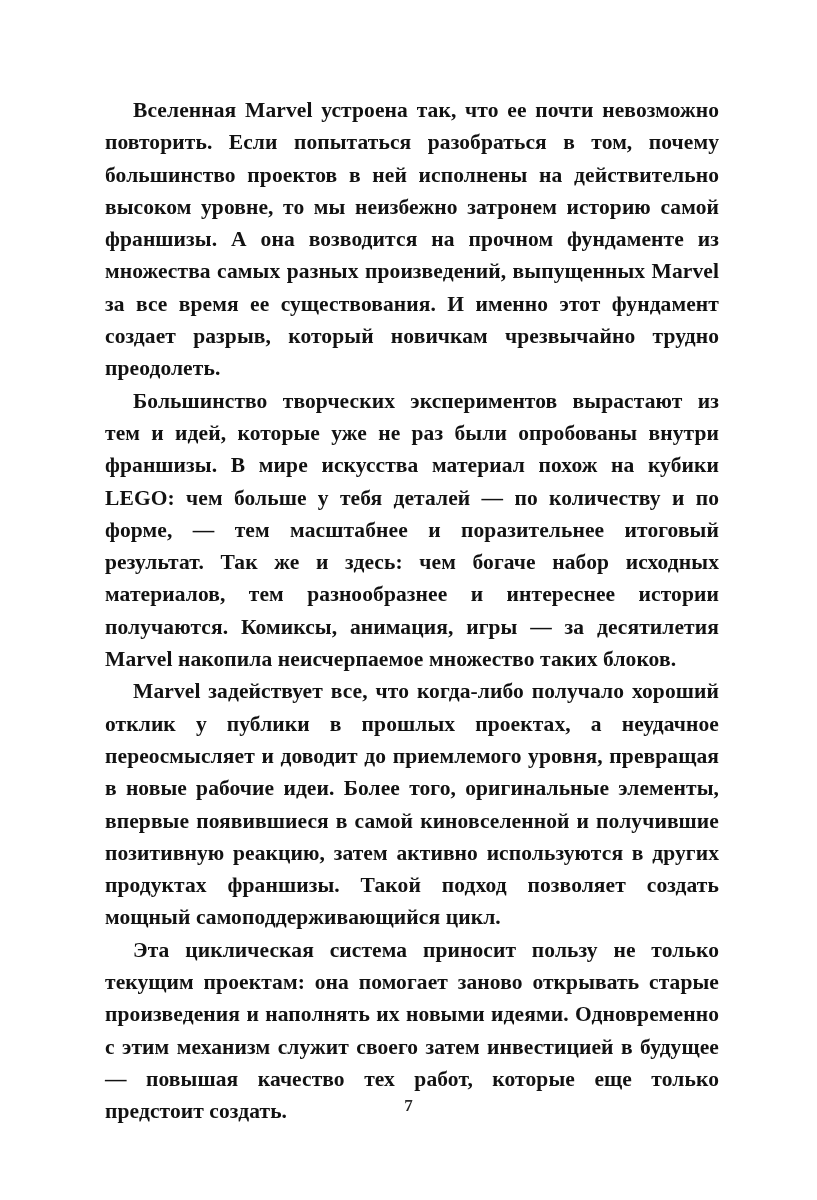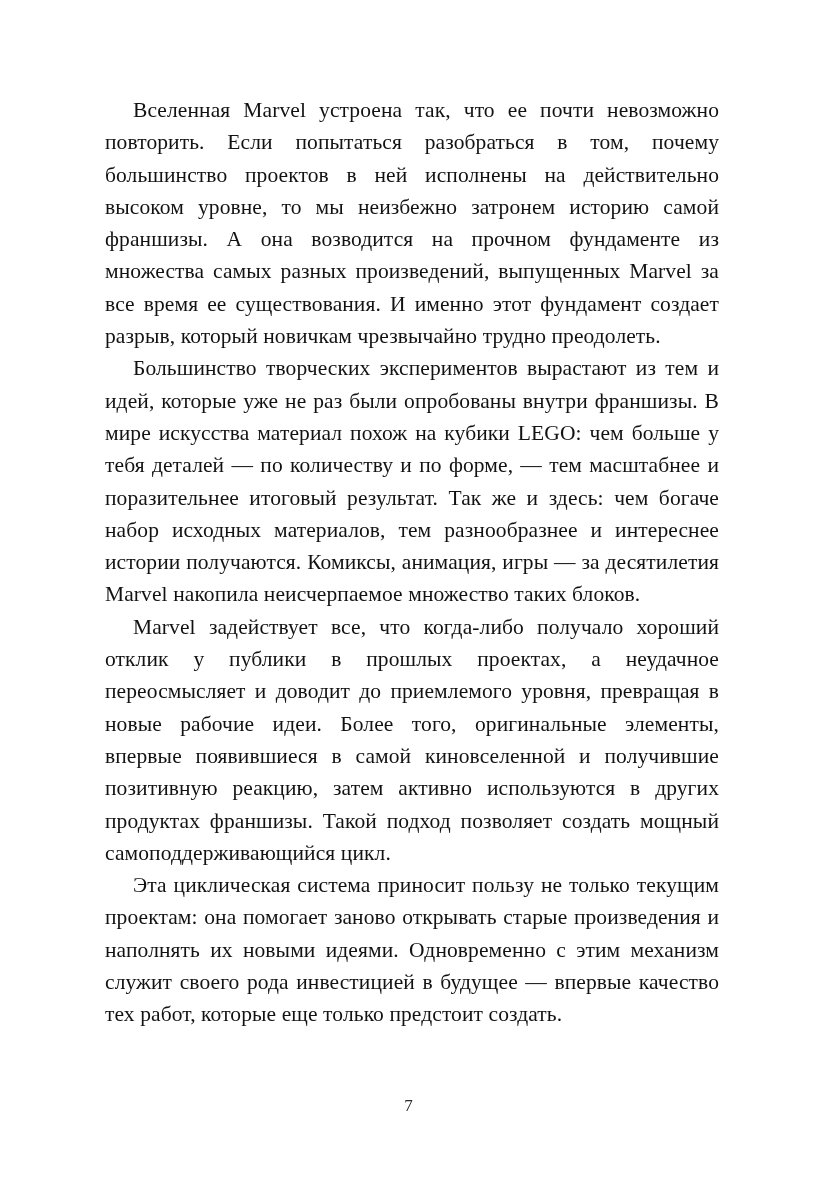--- a/index.html
+++ b/index.html
@@ -13,20 +13,21 @@
     font-family: "Liberation Serif", "DejaVu Serif", serif;
     overflow: hidden;
   }
   .page {
     position: relative;
     box-sizing: border-box;
     width: 817px;
     height: 1200px;
     padding: 94px 98px 0 105px;
     background: #ffffff;
+    font-weight: bold;
   }
   .text-block {
     font-size: 21.5px;
     line-height: 32.3px;
     color: #121212;
     text-align: justify;
     letter-spacing: 0.1px;
   }
   .para {
     margin: 0;
@@ -44,16 +45,16 @@
   }
 </style>
 </head>
 <body>
 
 <div class="page">
   <div class="text-block">
     <p class="para">Вселенная Marvel устроена так, что ее почти невозможно повторить. Если попытаться разобраться в том, почему большинство проектов в ней исполнены на действительно высоком уровне, то мы неизбежно затронем историю самой франшизы. А она возводится на прочном фундаменте из множества самых разных произведений, выпущенных Marvel за все время ее существования. И именно этот фундамент создает разрыв, который новичкам чрезвычайно трудно преодолеть.</p>
     <p class="para">Большинство творческих экспериментов вырастают из тем и идей, которые уже не раз были опробованы внутри франшизы. В мире искусства материал похож на кубики LEGO: чем больше у тебя деталей — по количеству и по форме, — тем масштабнее и поразительнее итоговый результат. Так же и здесь: чем богаче набор исходных материалов, тем разнообразнее и интереснее истории получаются. Комиксы, анимация, игры — за десятилетия Marvel накопила неисчерпаемое множество таких блоков.</p>
     <p class="para">Marvel задействует все, что когда-либо получало хороший отклик у публики в прошлых проектах, а неудачное переосмысляет и доводит до приемлемого уровня, превращая в новые рабочие идеи. Более того, оригинальные элементы, впервые появившиеся в самой киновселенной и получившие позитивную реакцию, затем активно используются в других продуктах франшизы. Такой подход позволяет создать мощный самоподдерживающийся цикл.</p>
-    <p class="para">Эта циклическая система приносит пользу не только текущим проектам: она помогает заново открывать старые произведения и наполнять их новыми идеями. Одновременно с этим механизм служит своего рода инвестицией в будущее — впервые качество тех работ, которые еще только предстоит создать.</p>
+    <p class="para">Эта циклическая система приносит пользу не только текущим проектам: она помогает заново открывать старые произведения и наполнять их новыми идеями. Одновременно с этим механизм служит своего затем инвестицией в будущее — повышая качество тех работ, которые еще только предстоит создать.</p>
   </div>
   <div class="folio">7</div>
 </div>
 
 </body></html>

